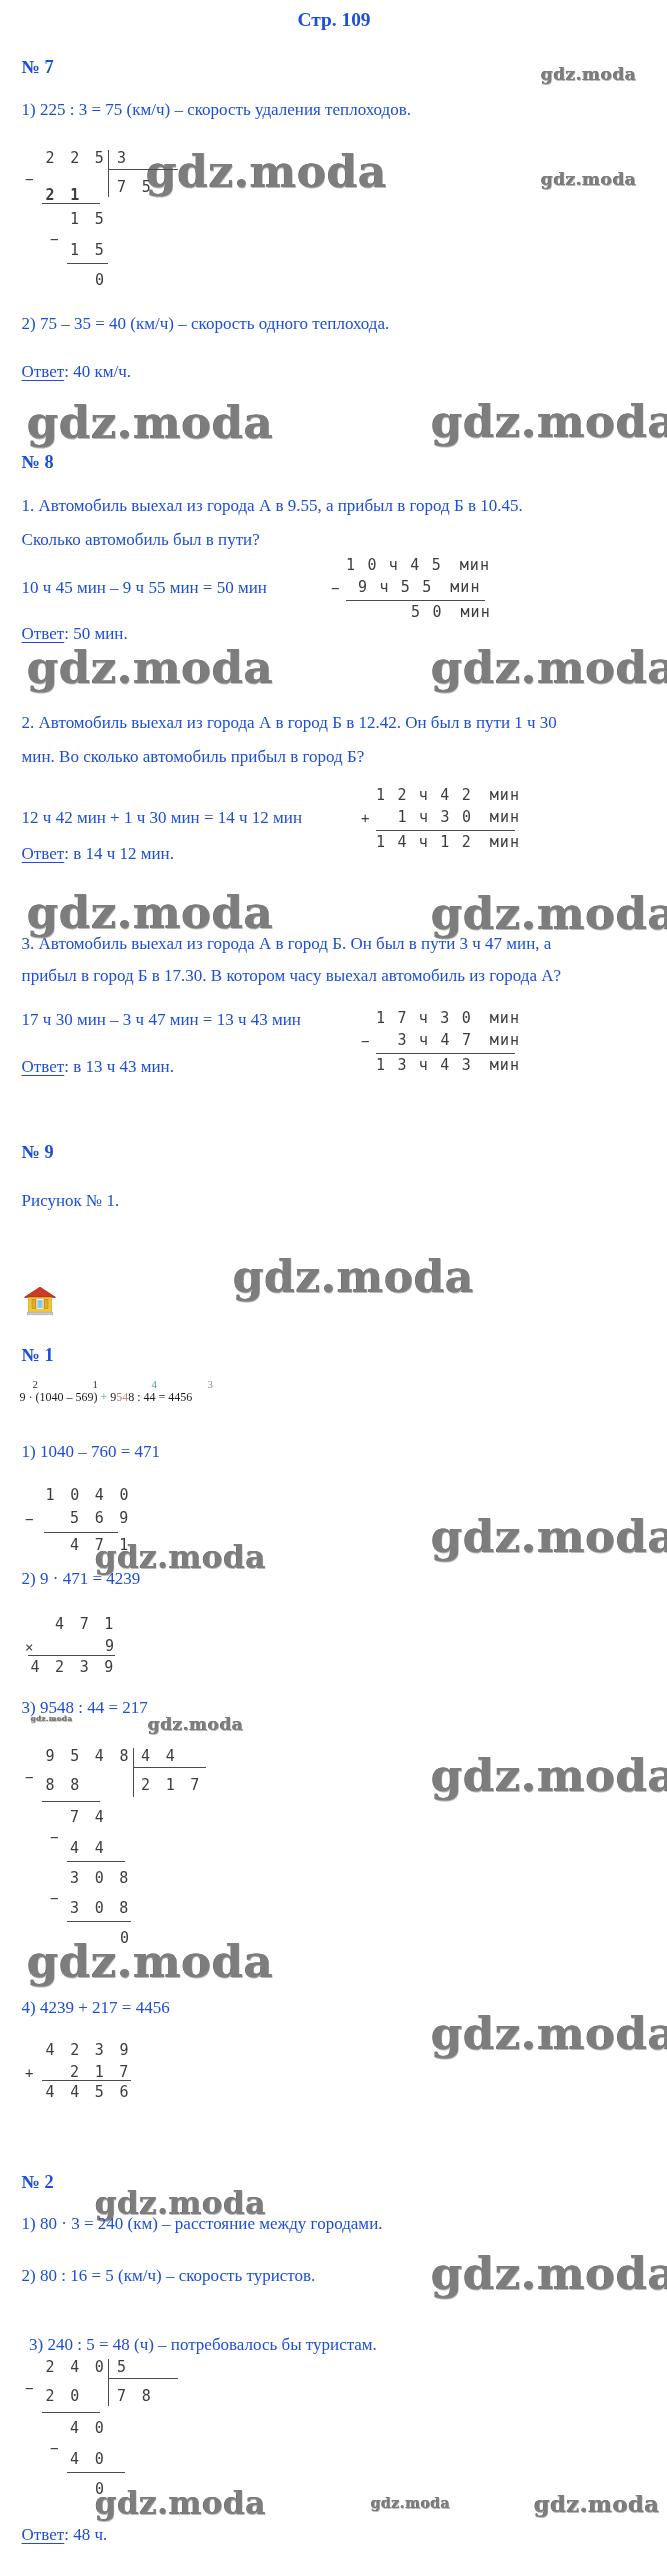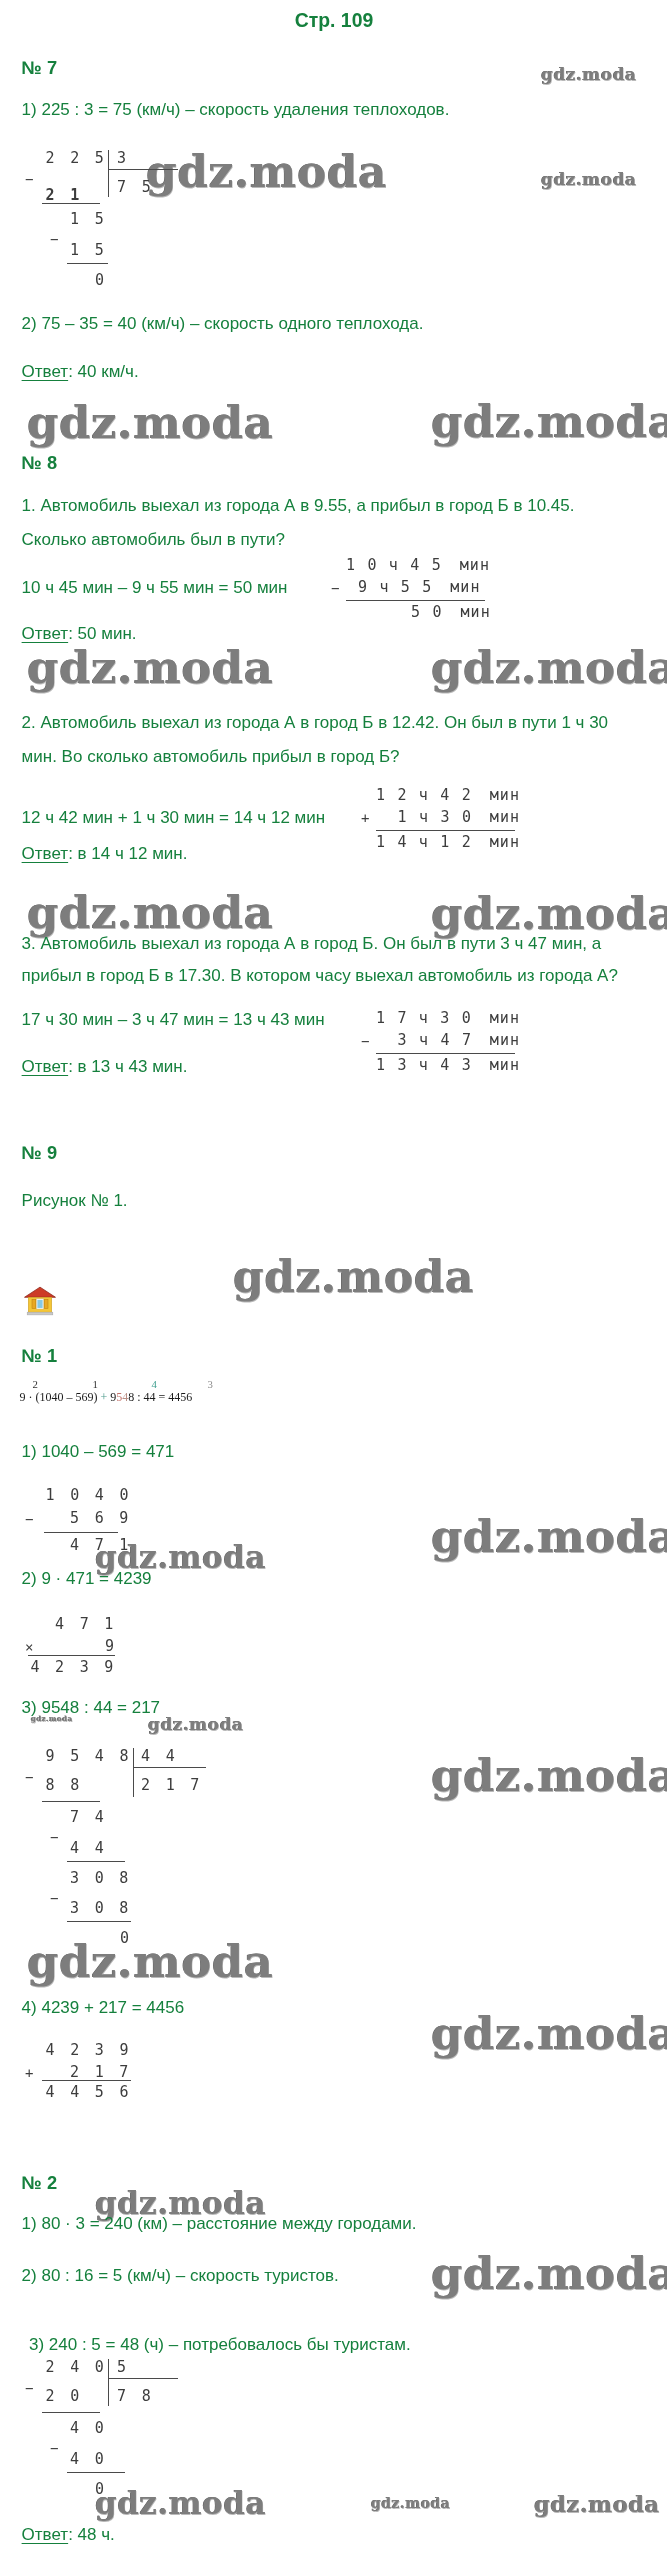--- a/index.html
+++ b/index.html
@@ -1,18 +1,18 @@
 <!DOCTYPE html>
 <html style="font-size:8.6px"><head>
 <meta charset="utf-8">
 <style>
   html,body{margin:0;padding:0;background:#ffffff;}
   .page{position:relative;width:668px;height:2576px;background:#ffffff;overflow:hidden;
         font-family:"Liberation Serif",serif;color:#151515;}
-  .t{position:absolute;font-family:Liberation Sans, sans-serif;font-size:17px;color:#15803d;white-space:pre;line-height:1.15;}
+  .t{position:absolute;font-family:Liberation Serif, serif;font-size:17px;color:#1d4ed8;white-space:pre;line-height:1.15;}
   .b{font-weight:bold;font-size:18.3px;}
   .title{width:100%;text-align:center;font-weight:bold;font-size:19.4px;}
   .u{text-decoration:underline;text-underline-offset:2.7px;}
   .wm{position:absolute;font-family:"DejaVu Serif",serif;font-weight:700;color:#7d7d7d;
       letter-spacing:0.5px;white-space:pre;line-height:1;
       text-shadow:0.5px 0.5px 0 #b9b9b9, -0.5px 0 0 #5c5c5c;}
   .work{position:absolute;}
   .wd{position:absolute;font-family:"DejaVu Sans Mono",monospace;font-size:15px;color:#3d3d3d;
       letter-spacing:15.6px;white-space:pre;line-height:1;}
   .wt{position:absolute;font-family:"DejaVu Sans Mono",monospace;font-size:15px;color:#3d3d3d;
@@ -141,21 +141,21 @@
   <div class="t b" style="left:21.6px;top:1345px;">№ 1</div>
 
   <div class="expr" style="left:19.4px;top:1378px;width:302px;height:38px;">
     <span class="sup" style="left:13px;">2</span>
     <span class="sup" style="left:73px;">1</span>
     <span class="sup sup-teal" style="left:132px;">4</span>
     <span class="sup sup-gray" style="left:188px;">3</span>
     <div class="expr-main"><span>9 · (1040 – 569) </span><span class="teal">+</span><span> 9</span><span class="red1">5</span><span class="red2">4</span><span>8 </span><span>:</span><span> 44 = 4456</span></div>
   </div>
 
-  <div class="t" style="left:21.6px;top:1442px;">1) 1040 – 569 = 471</div>
+  <div class="t" style="left:21.6px;top:1442px;">1) 1040 – 760 = 471</div>
 
   <div class="work" style="left:25px;top:1488px;width:140px;height:70px;">
     <span class="wd" style="left:20.5px;top:0;">1040</span>
     <span class="sgn" style="left:0;top:24px;">−</span>
     <span class="wd" style="left:45px;top:22.6px;">569</span>
     <span class="rule" style="left:19.4px;top:44px;width:74px;"></span>
     <span class="wd" style="left:45px;top:50px;">471</span>
   </div>
 
   <div class="t" style="left:21.6px;top:1569px;">2) 9 · 471 = 4239</div>

